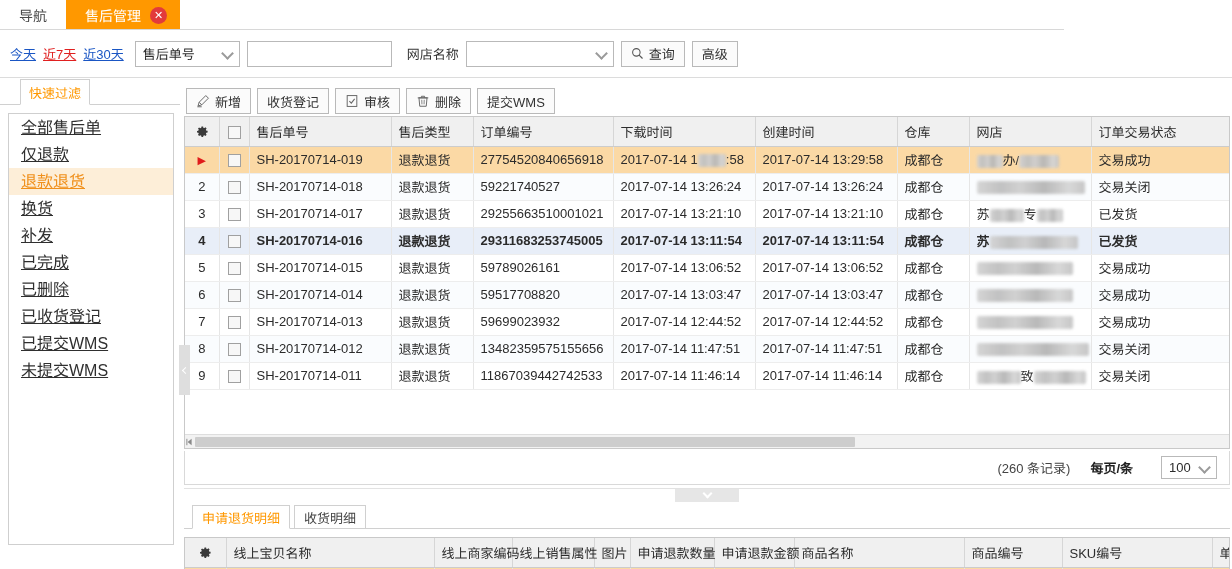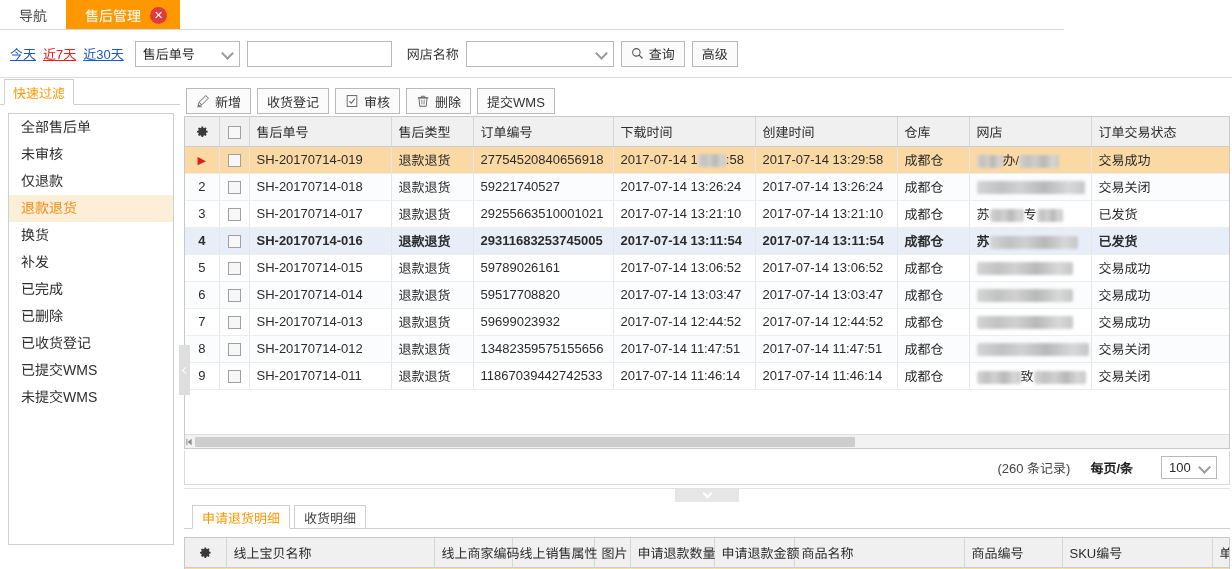--- a/index.html
+++ b/index.html
@@ -76,35 +76,35 @@
   }
   .svgicon { display: block; }
 
   
   .sidebar {
     position: absolute; left: 0; top: 78px; width: 180px; bottom: 0;
     background: #fff;
   }
   .sb-tabrow {
     height: 27px; display: flex; align-items: flex-end;
-    border-bottom: 1px solid #d0d0d0; padding-left: 4px;
+    border-bottom: 1px solid #d0d0d0; padding-left: 20px;
   }
   .sb-tab {
     height: 26px; padding: 0 8px; display: flex; align-items: center;
     font-size: 13px; color: #ff9800; background: #fff;
     border: 1px solid #d0d0d0; border-bottom: 1px solid #fff;
     position: relative; top: 1px; cursor: pointer;
   }
   .sb-list {
     margin: 8px 6px 0 8px; border: 1px solid #cfcfcf; background: #fff;
     height: 432px; overflow: hidden;
   }
   .sb-item {
     height: 27px; line-height: 27px; padding-left: 12px;
-    font-size: 14px; color: #2f2f2f; cursor: pointer; white-space: nowrap;
+    font-size: 16px; color: #2f2f2f; cursor: pointer; white-space: nowrap; text-decoration: underline;
   }
   .sb-item.selected { background: #fdeed8; color: #f0901c; }
 
   
   .collapse-handle {
     position: absolute; left: 179px; top: 345px; width: 11px; height: 50px;
     background: #dedede; cursor: pointer; z-index: 6;
     display: flex; align-items: center; justify-content: center;
   }
   .collapse-handle .chev {
@@ -279,21 +279,20 @@
   </div>
 
   <div class="sidebar">
     <div class="sb-tabrow">
       <div class="sb-tab">
         <span>快速过滤</span>
       </div>
     </div>
     <div class="sb-list">
       <div class="sb-item"><span>全部售后单</span></div>
-      <div class="sb-item"><span>未审核</span></div>
       <div class="sb-item"><span>仅退款</span></div>
       <div class="sb-item selected"><span>退款退货</span></div>
       <div class="sb-item"><span>换货</span></div>
       <div class="sb-item"><span>补发</span></div>
       <div class="sb-item"><span>已完成</span></div>
       <div class="sb-item"><span>已删除</span></div>
       <div class="sb-item"><span>已收货登记</span></div>
       <div class="sb-item"><span>已提交WMS</span></div>
       <div class="sb-item"><span>未提交WMS</span></div>
     </div>

